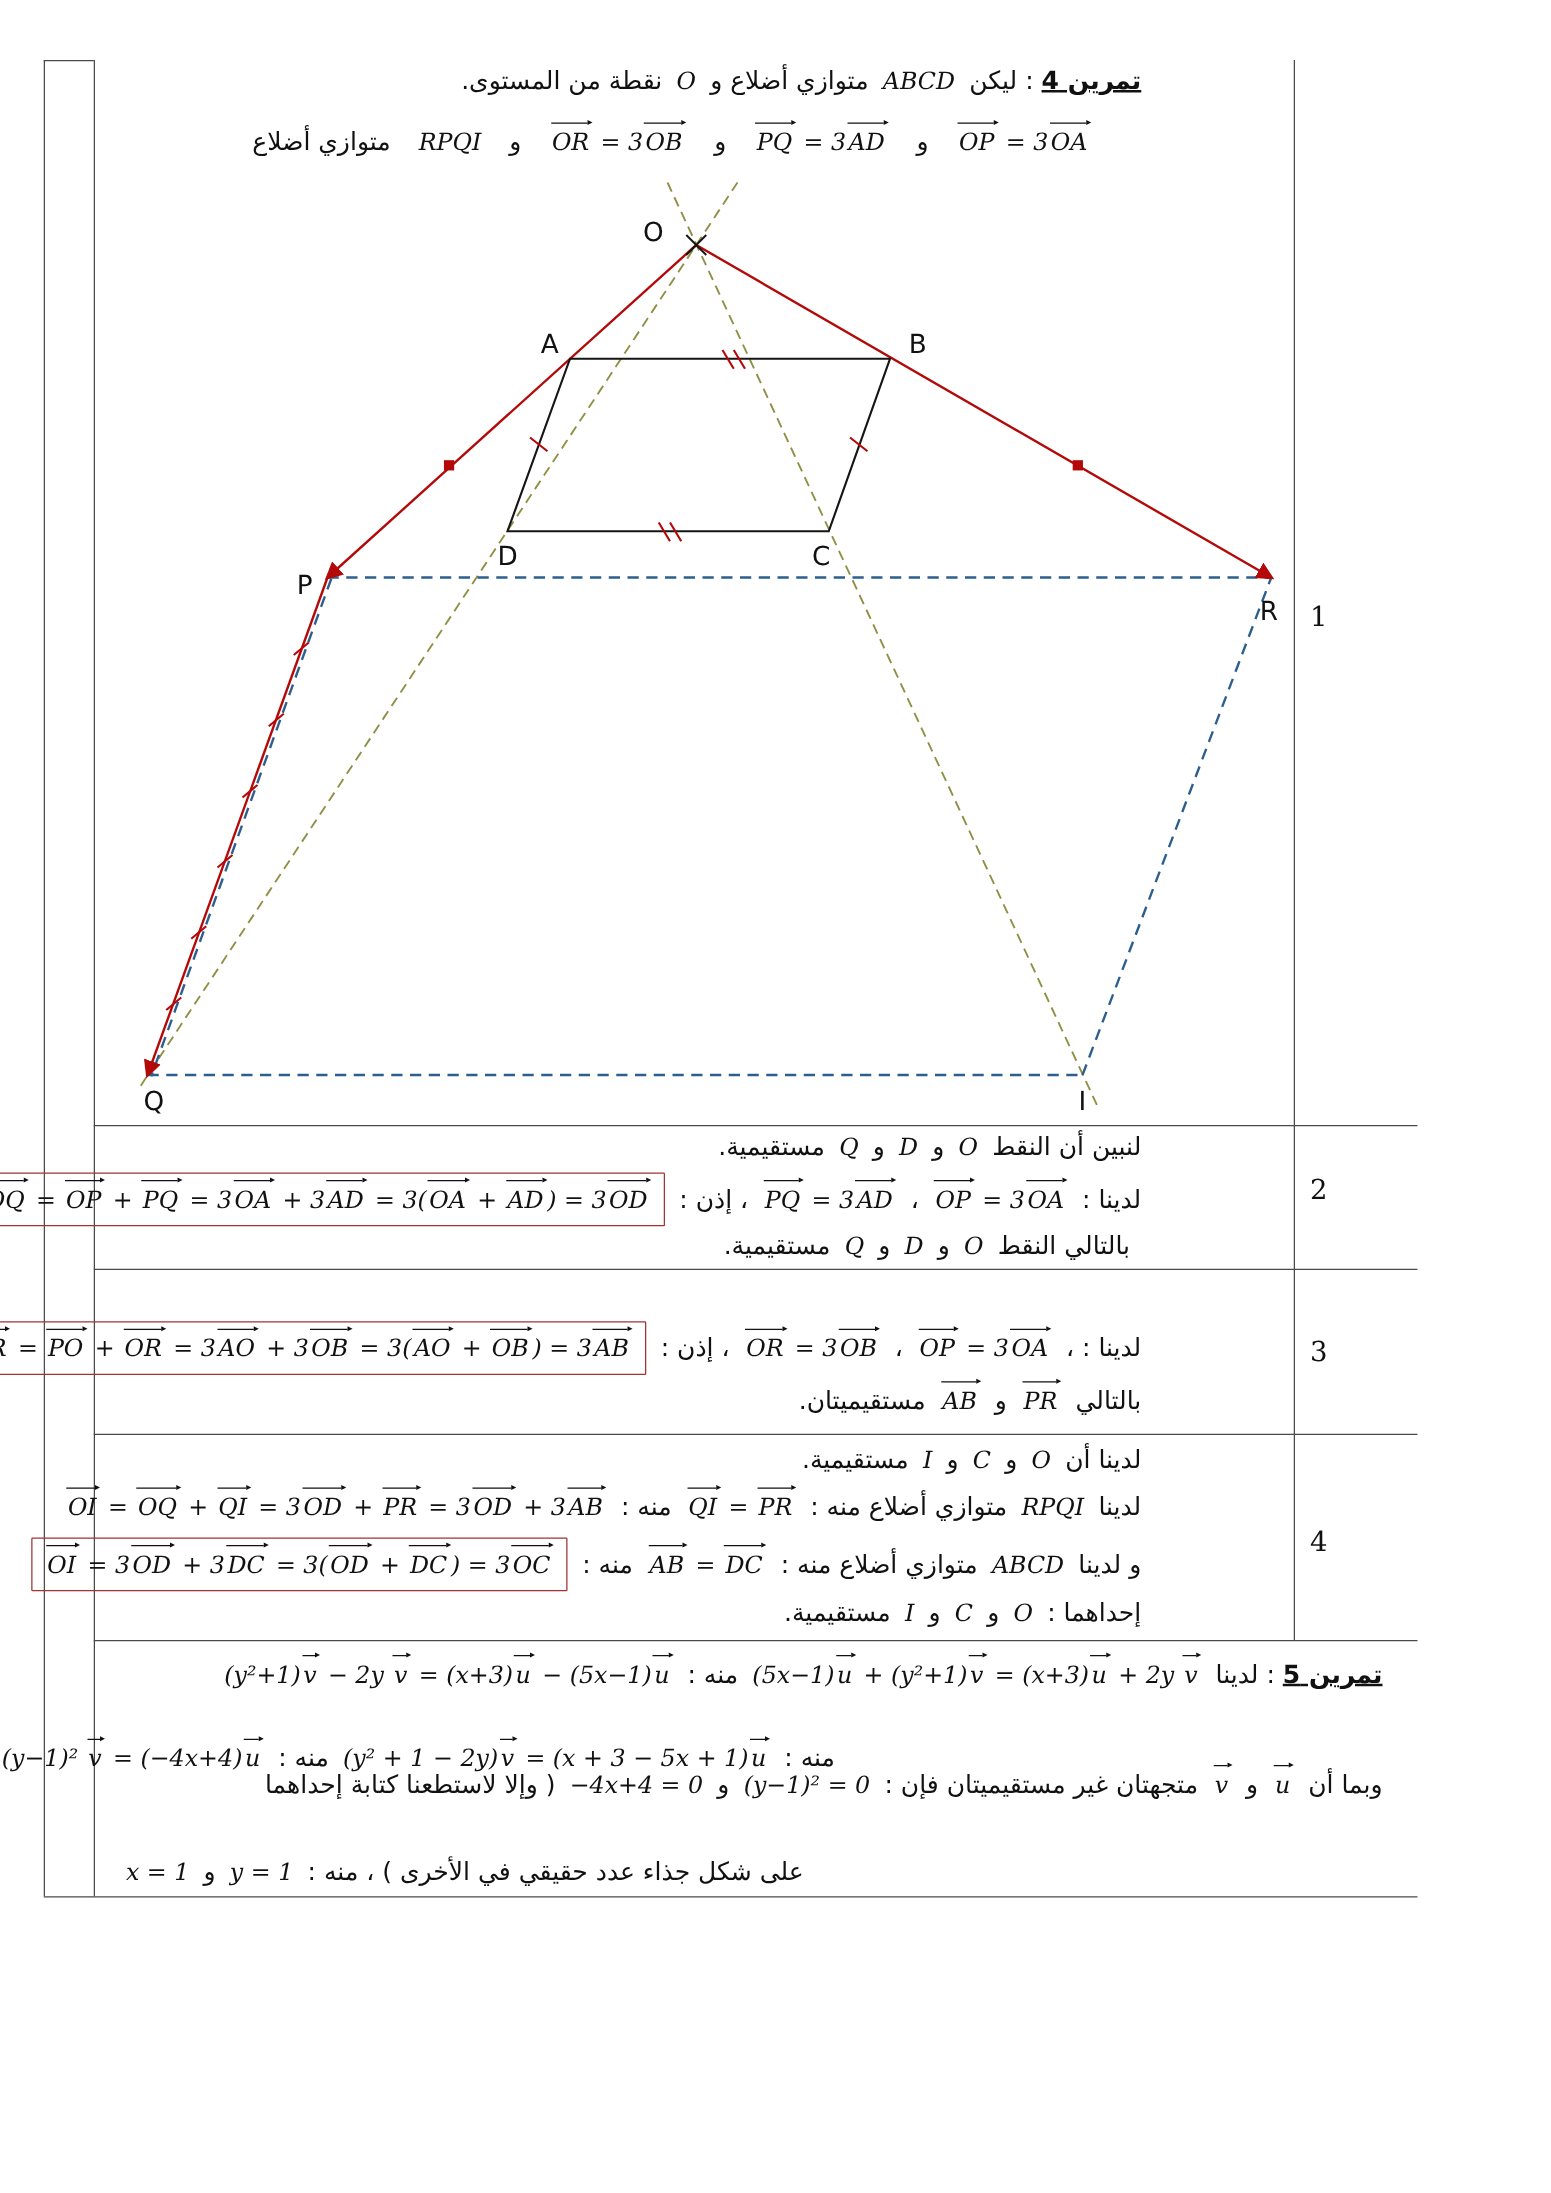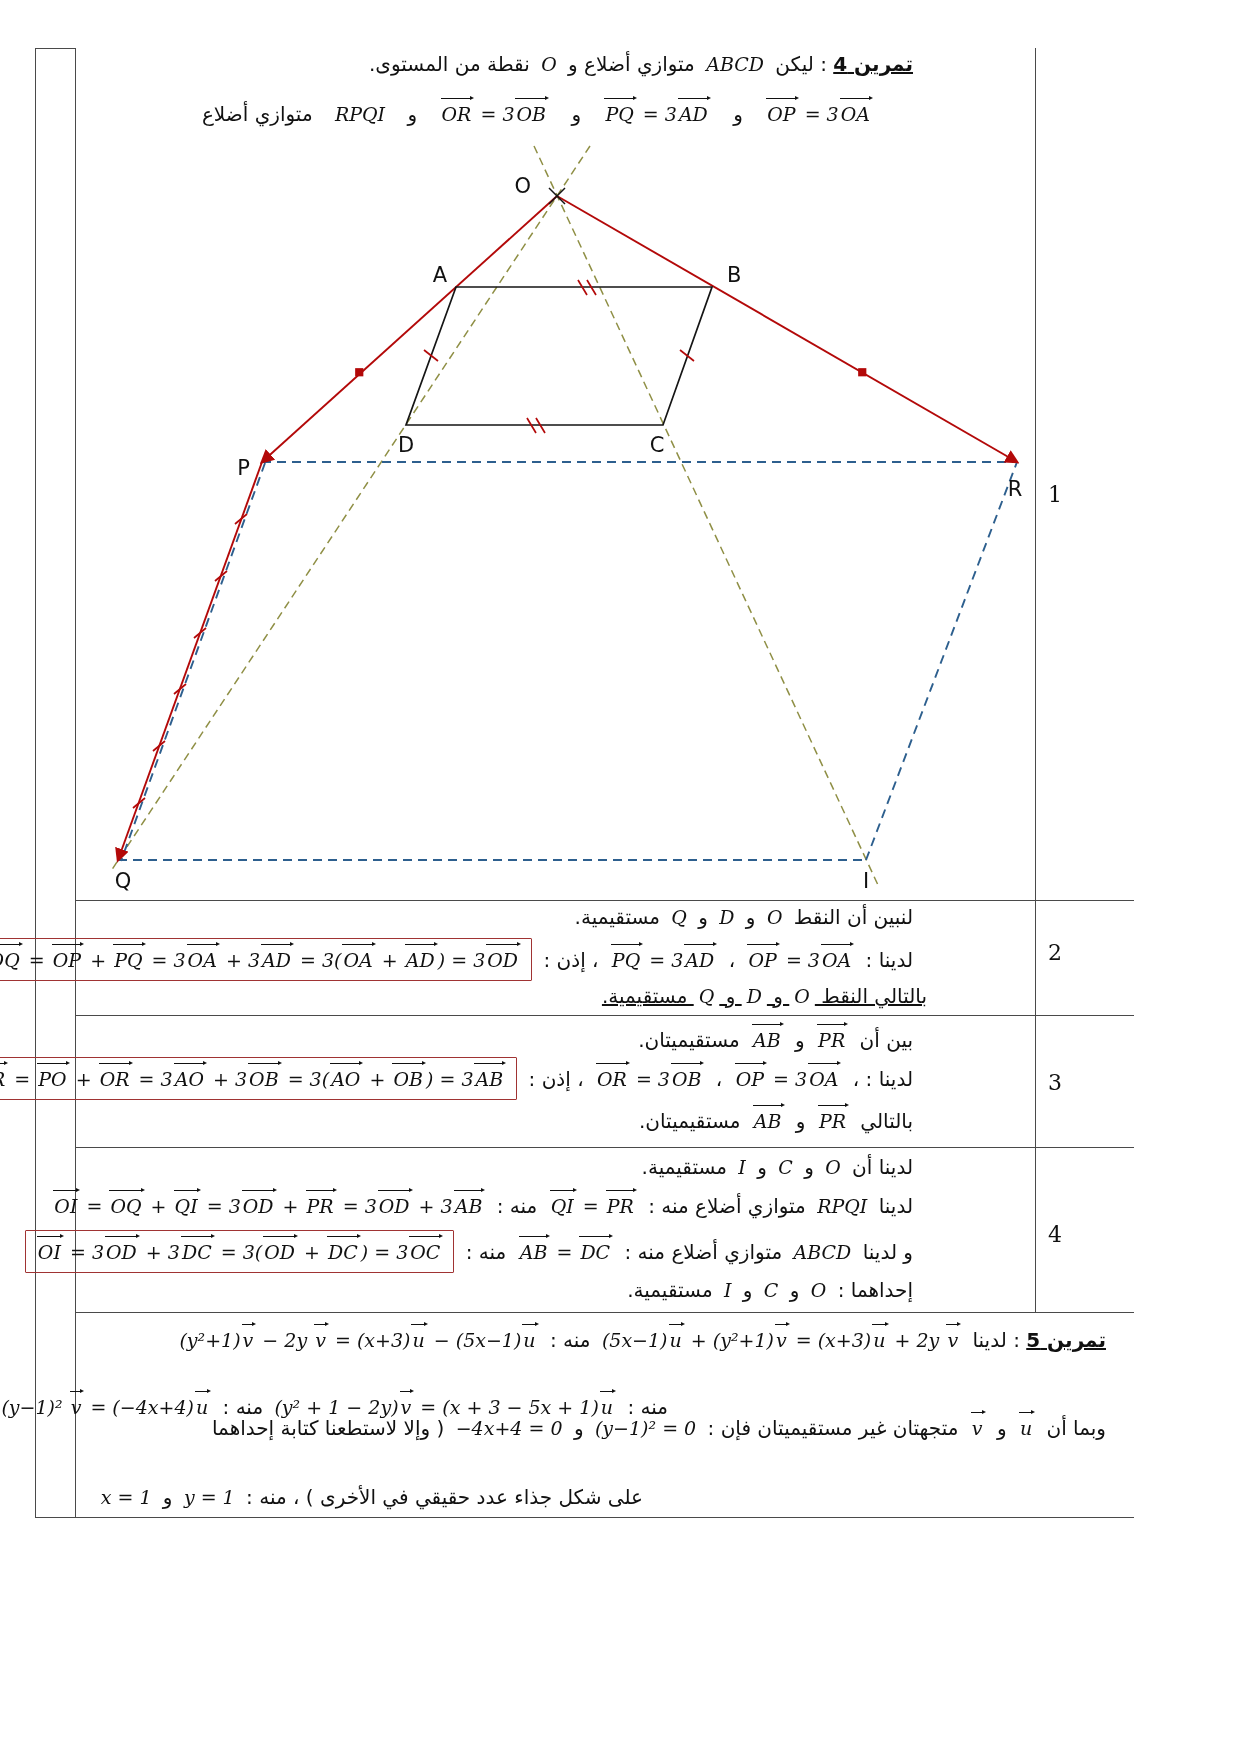--- a/index.html
+++ b/index.html
@@ -96,23 +96,22 @@
     </g>
   </svg>
 
   <div class="row-num" style="left:1048px;top:482px;">1</div>
   <div class="row-num" style="left:1048px;top:940px;">2</div>
   <div class="row-num" style="left:1048px;top:1070px;">3</div>
   <div class="row-num" style="left:1048px;top:1222px;">4</div>
 
   <div class="line" style="top:903px;right:221px;margin-left:13px;"><span class="seg-ar">لنبين أن النقط </span><span class="seg-m" dir="ltr">O</span><span class="seg-ar"> و </span><span class="seg-m" dir="ltr">D</span><span class="seg-ar"> و </span><span class="seg-m" dir="ltr">Q</span><span class="seg-ar"> مستقيمية.</span></div>
   <div class="line" style="top:938px;right:221px;"><span class="seg-ar">لدينا : </span><span class="seg-m" dir="ltr"><span class="vec">OP</span> = 3<span class="vec">OA</span></span><span class="seg-ar"> ، </span><span class="seg-m" dir="ltr"><span class="vec">PQ</span> = 3<span class="vec">AD</span></span><span class="seg-ar"> ، إذن : </span><span class="seg-box" dir="ltr"><span class="vec">OQ</span> = <span class="vec">OP</span> + <span class="vec">PQ</span> = 3<span class="vec">OA</span> + 3<span class="vec">AD</span> = 3(<span class="vec">OA</span> + <span class="vec">AD</span>) = 3<span class="vec">OD</span></span></div>
-  <div class="line" style="top:982px;right:207px;text-decoration:underline;"><span class="seg-ar">بالتالي النقط </span><span class="seg-m" dir="ltr">O</span><span class="seg-ar"> و </span><span class="seg-m" dir="ltr">D</span><span class="seg-ar"> و </span><span class="seg-m" dir="ltr">Q</span><span class="seg-ar"> مستقيمية.</span></div>
+  <div class="line" style="top:982px;right:230px;"><span class="seg-ar">بالتالي النقط </span><span class="seg-m" dir="ltr">O</span><span class="seg-ar"> و </span><span class="seg-m" dir="ltr">D</span><span class="seg-ar"> و </span><span class="seg-m" dir="ltr">Q</span><span class="seg-ar"> مستقيمية.</span></div>
 
-  <div class="line" style="top:1022px;right:221px;"><span class="seg-ar">بين أن </span><span class="seg-m" dir="ltr"><span class="vec">PR</span></span><span class="seg-ar"> و </span><span class="seg-m" dir="ltr"><span class="vec">AB</span></span><span class="seg-ar"> مستقيميتان.</span></div>
   <div class="line" style="top:1057px;right:221px;"><span class="seg-ar">لدينا : ، </span><span class="seg-m" dir="ltr"><span class="vec">OP</span> = 3<span class="vec">OA</span></span><span class="seg-ar"> ، </span><span class="seg-m" dir="ltr"><span class="vec">OR</span> = 3<span class="vec">OB</span></span><span class="seg-ar"> ، إذن : </span><span class="seg-box" dir="ltr"><span class="vec">PR</span> = <span class="vec">PO</span> + <span class="vec">OR</span> = 3<span class="vec">AO</span> + 3<span class="vec">OB</span> = 3(<span class="vec">AO</span> + <span class="vec">OB</span>) = 3<span class="vec">AB</span></span></div>
   <div class="line" style="top:1103px;right:221px;"><span class="seg-ar">بالتالي </span><span class="seg-m" dir="ltr"><span class="vec">PR</span></span><span class="seg-ar"> و </span><span class="seg-m" dir="ltr"><span class="vec">AB</span></span><span class="seg-ar"> مستقيميتان.</span></div>
 
   <div class="line" style="top:1153px;right:221px;"><span class="seg-ar">لدينا أن </span><span class="seg-m" dir="ltr">O</span><span class="seg-ar"> و </span><span class="seg-m" dir="ltr">C</span><span class="seg-ar"> و </span><span class="seg-m" dir="ltr">I</span><span class="seg-ar"> مستقيمية.</span></div>
   <div class="line" style="top:1188px;right:221px;"><span class="seg-ar">لدينا </span><span class="seg-m" dir="ltr">RPQI</span><span class="seg-ar"> متوازي أضلاع منه : </span><span class="seg-m" dir="ltr"><span class="vec">QI</span> = <span class="vec">PR</span></span><span class="seg-ar"> منه : </span><span class="seg-m" dir="ltr"><span class="vec">OI</span> = <span class="vec">OQ</span> + <span class="vec">QI</span> = 3<span class="vec">OD</span> + <span class="vec">PR</span> = 3<span class="vec">OD</span> + 3<span class="vec">AB</span></span></div>
   <div class="line" style="top:1230px;right:221px;"><span class="seg-ar">و لدينا </span><span class="seg-m" dir="ltr">ABCD</span><span class="seg-ar"> متوازي أضلاع منه : </span><span class="seg-m" dir="ltr"><span class="vec">AB</span> = <span class="vec">DC</span></span><span class="seg-ar"> منه : </span><span class="seg-box" dir="ltr"><span class="vec">OI</span> = 3<span class="vec">OD</span> + 3<span class="vec">DC</span> = 3(<span class="vec">OD</span> + <span class="vec">DC</span>) = 3<span class="vec">OC</span></span></div>
   <div class="line" style="top:1276px;right:221px;"><span class="seg-ar">إحداهما : </span><span class="seg-m" dir="ltr">O</span><span class="seg-ar"> و </span><span class="seg-m" dir="ltr">C</span><span class="seg-ar"> و </span><span class="seg-m" dir="ltr">I</span><span class="seg-ar"> مستقيمية.</span></div>
 
   <div class="line" style="top:1322px;right:28px;"><span class="seg-arb">تمرين 5</span><span class="seg-ar"> : لدينا </span><span class="seg-m" dir="ltr">(5x−1)<span class="vec">u</span> + (y²+1)<span class="vec">v</span> = (x+3)<span class="vec">u</span> + 2y <span class="vec">v</span></span><span class="seg-ar"> منه : </span><span class="seg-m" dir="ltr">(y²+1)<span class="vec">v</span> − 2y <span class="vec">v</span> = (x+3)<span class="vec">u</span> − (5x−1)<span class="vec">u</span></span></div>
   <div class="line" style="top:1366px;right:466px;margin-top:23px;"><span class="seg-ar">منه : </span><span class="seg-m" dir="ltr">(y² + 1 − 2y)<span class="vec">v</span> = (x + 3 − 5x + 1)<span class="vec">u</span></span><span class="seg-ar"> منه : </span><span class="seg-m" dir="ltr">(y−1)² <span class="vec">v</span> = (−4x+4)<span class="vec">u</span></span></div>

